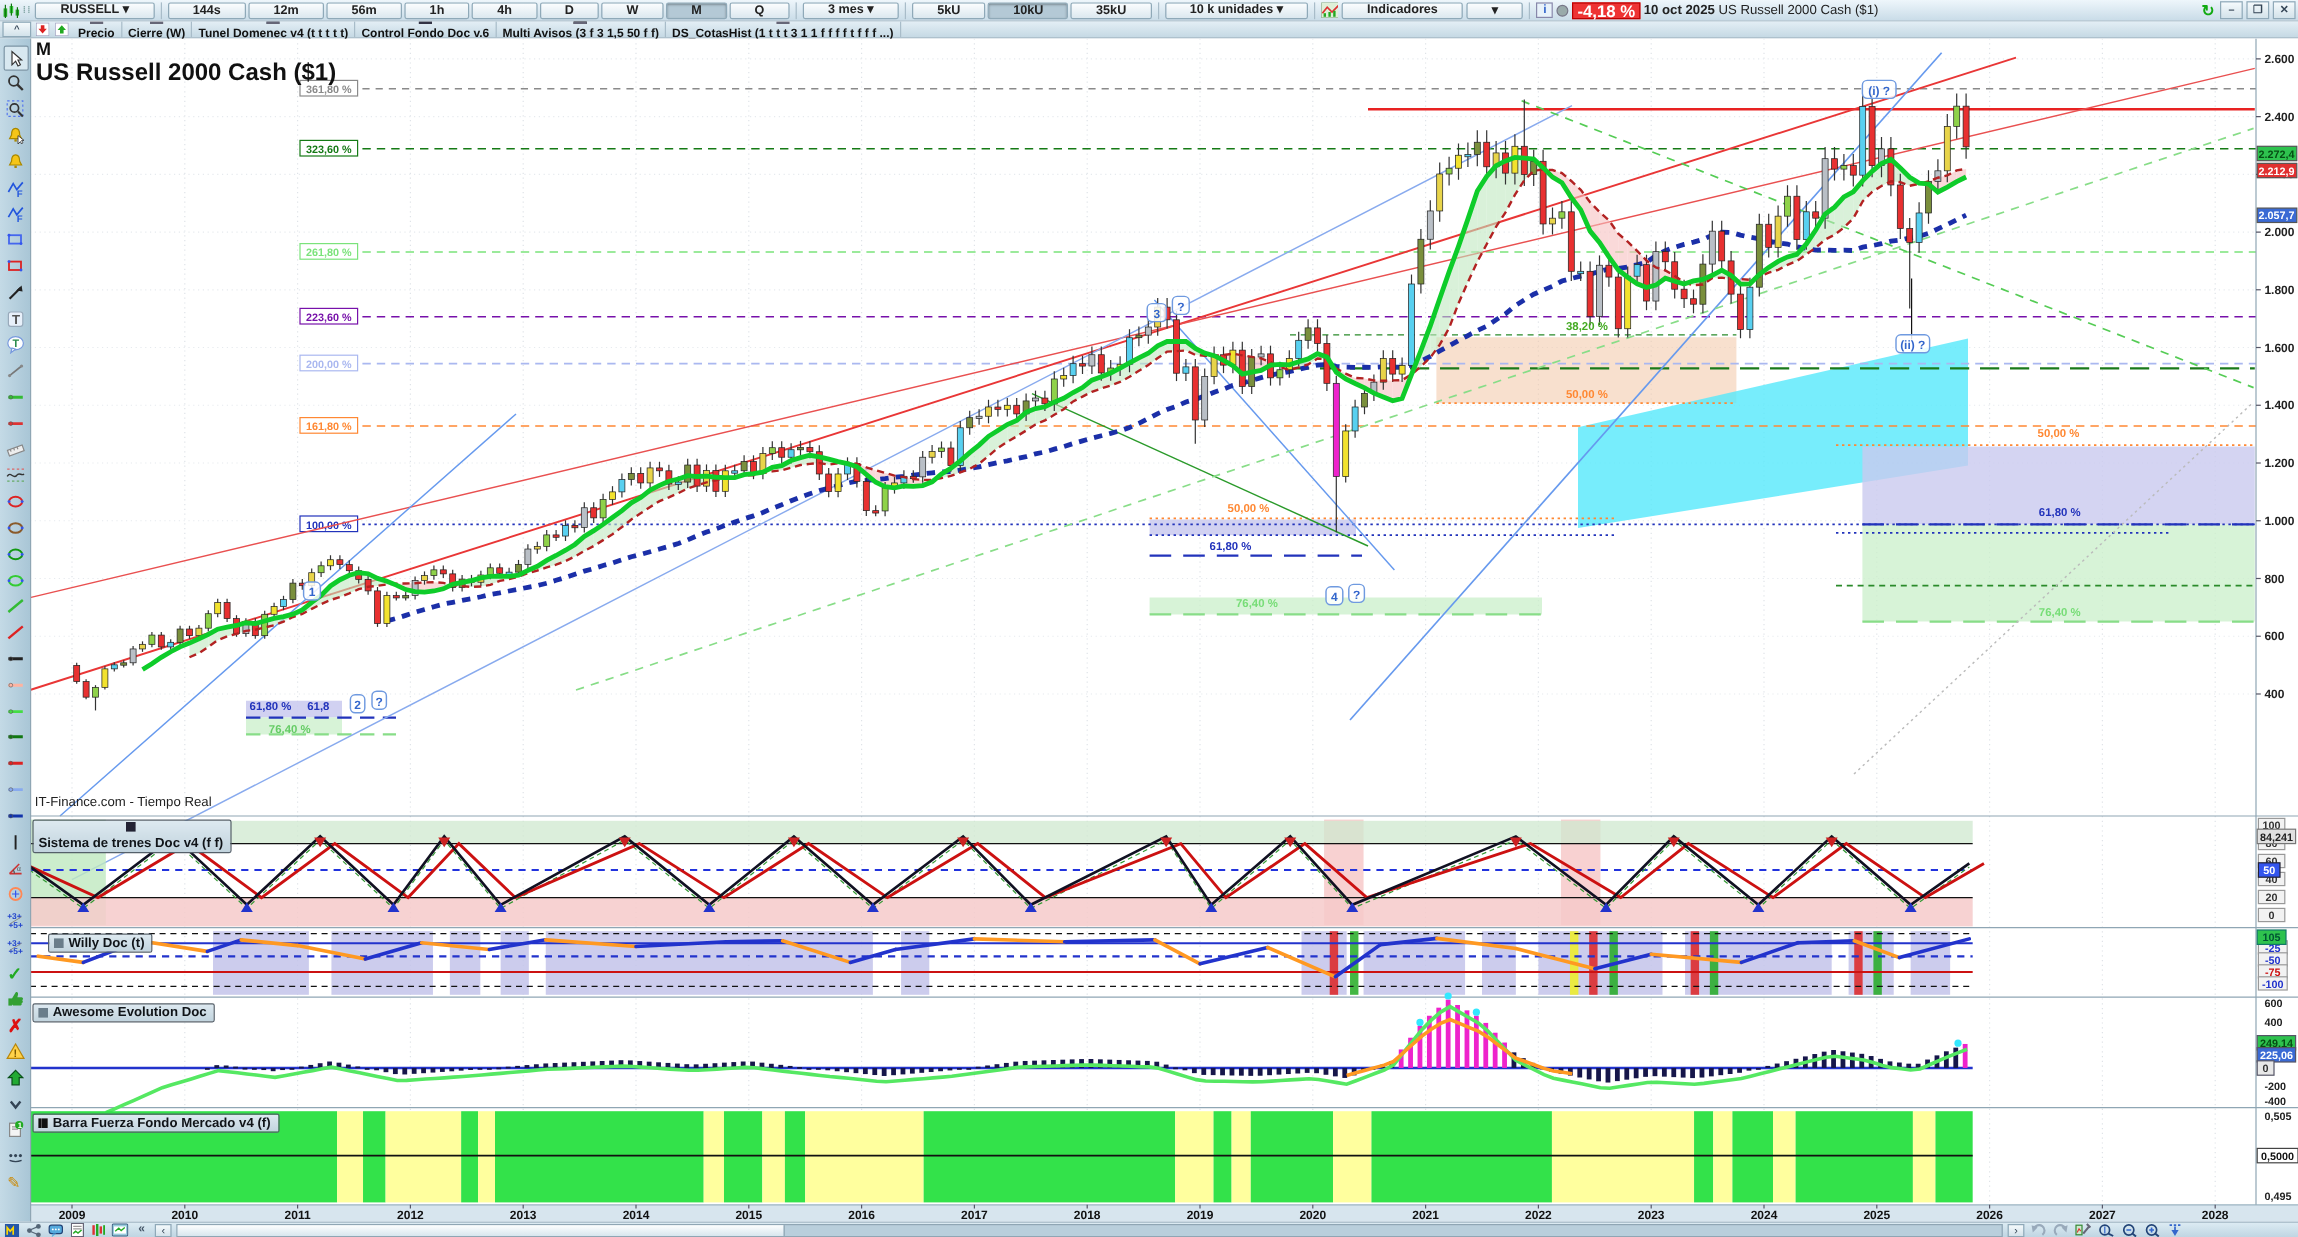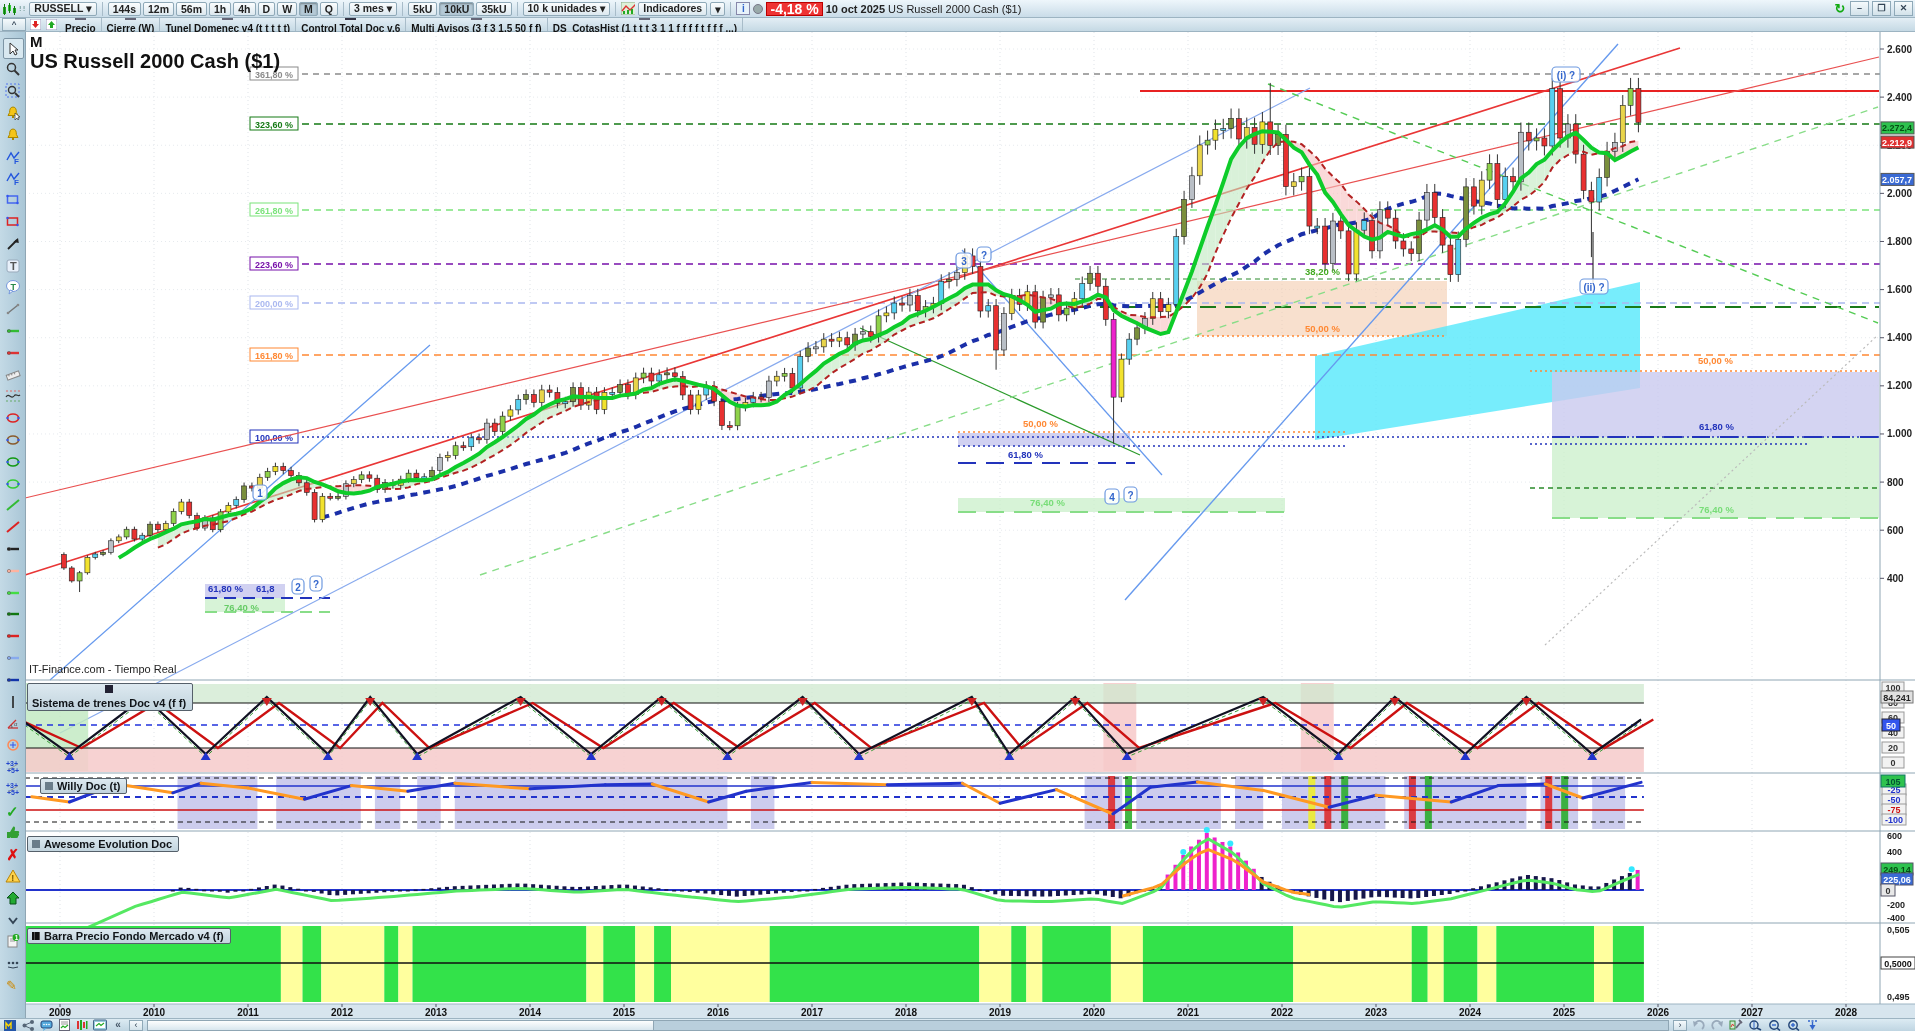--- a/index.html
+++ b/index.html
@@ -1,20 +1,20 @@
 <!DOCTYPE html>
 <html><head>
 <meta charset="utf-8">
 <style>
   html,body{margin:0;padding:0;background:#9ab4c4;}
   .app{position:relative;width:1915px;height:1031px;background:#fff;font-family:"Liberation Sans",sans-serif;overflow:hidden;}
   
   .tb1{position:absolute;left:0;top:0;width:1915px;height:18px;background:linear-gradient(#eef6fb,#c9dce8);border-bottom:1px solid #9db4c2;display:flex;align-items:center;gap:3px;padding:0 2px;box-sizing:border-box;font-size:11px;font-weight:bold;color:#222;}
   .tb2{position:absolute;left:0;top:18px;width:1915px;height:14px;background:linear-gradient(#e3eef5,#c5d9e4);border-bottom:1px solid #9db4c2;display:flex;align-items:center;gap:2px;padding:0 2px;box-sizing:border-box;font-size:10px;font-weight:bold;color:#111;}
-  .btn{background:linear-gradient(#fbfdfe,#dcE8ef);border:1px solid #8fa9b8;border-radius:2px;height:14px;line-height:13px;padding:0 4px;font-size:10.5px;font-weight:bold;color:#222;}
+  .btn{background:linear-gradient(#fbfdfe,#dcE8ef);border:1px solid #8fa9b8;border-radius:2px;height:14px;line-height:13px;padding:0 20px;font-size:10.5px;font-weight:bold;color:#222;}
   .btn.sel{background:#b4c9d6;box-shadow:inset 0 1px 2px rgba(0,0,0,.35);}
   .drop{display:inline-flex;align-items:center;gap:3px;}
   .sep{width:1px;height:14px;background:#a8bcc9;margin:0 2px;}
   .badge-red{background:#e33;color:#fff;border:1px solid #b00;padding:0 3px;height:12px;line-height:12px;font-size:14px;}
   .wbtn{width:17px;height:13px;border:1px solid #8fa9b8;background:linear-gradient(#f5fafc,#d3e2ea);text-align:center;line-height:12px;font-size:9px;color:#345;}
   .ov-item{display:inline-flex;align-items:center;gap:3px;border-right:1px solid #a8bcc9;padding:0 5px;height:13px;white-space:nowrap;flex-direction:column;}
   .cbx{width:9px;height:9px;border:1px solid #667;background:#fff;display:inline-block;}
   .cbx.grey{background:#8a9aa6;} .cbx.black{background:#111;}
   .cbx.bars{background:repeating-linear-gradient(90deg,#d22 0 2px,#23c 2px 4px,#2a2 4px 6px,#d22 6px 8px);border:1px solid #334;}
   
@@ -135,21 +135,21 @@
         <span class="ov-item">
           <span class="cbx "></span>
           <span>Cierre (W)</span>
         </span>
         <span class="ov-item">
           <span class="cbx grey"></span>
           <span>Tunel Domenec v4 (t t t t t)</span>
         </span>
         <span class="ov-item">
           <span class="cbx bars"></span>
-          <span>Control Total Doc v.6</span>
+          <span>Control Fondo Doc v.6</span>
         </span>
         <span class="ov-item">
           <span class="cbx black"></span>
           <span>Multi Avisos (3 f 3 1,5 50 f f)</span>
         </span>
         <span class="ov-item">
           <span class="cbx "></span>
           <span>DS_CotasHist (1 t t t 3 1 1 f f f f t f f f ...)</span>
         </span>
       </span>
@@ -1638,21 +1638,21 @@
   <div class="phdr" style="left:40px;top:778px;">
       <span class="sq"></span>
       <span>Willy Doc (t)</span>
     </div>
   <div class="phdr" style="left:27px;top:836px;">
       <span class="sq"></span>
       <span>Awesome Evolution Doc</span>
     </div>
   <div class="phdr" style="left:27px;top:928px;">
       <span class="sq bars"></span>
-      <span>Barra Precio Fondo Mercado v4 (f)</span>
+      <span>Barra Fuerza Fondo Mercado v4 (f)</span>
     </div>
 
   <div class="statusbar">
     <span class="sico">
         <svg width="12" height="11">
           <rect width="12" height="11" fill="#2456a8"></rect>
           <path d="M2 9 V3 L4.5 6 L7 3 V9" stroke="#ffd700" stroke-width="1.4" fill="none"></path>
         </svg>
       </span>
     <span id="sb-left" style="display:inline-flex;gap:4px;">

